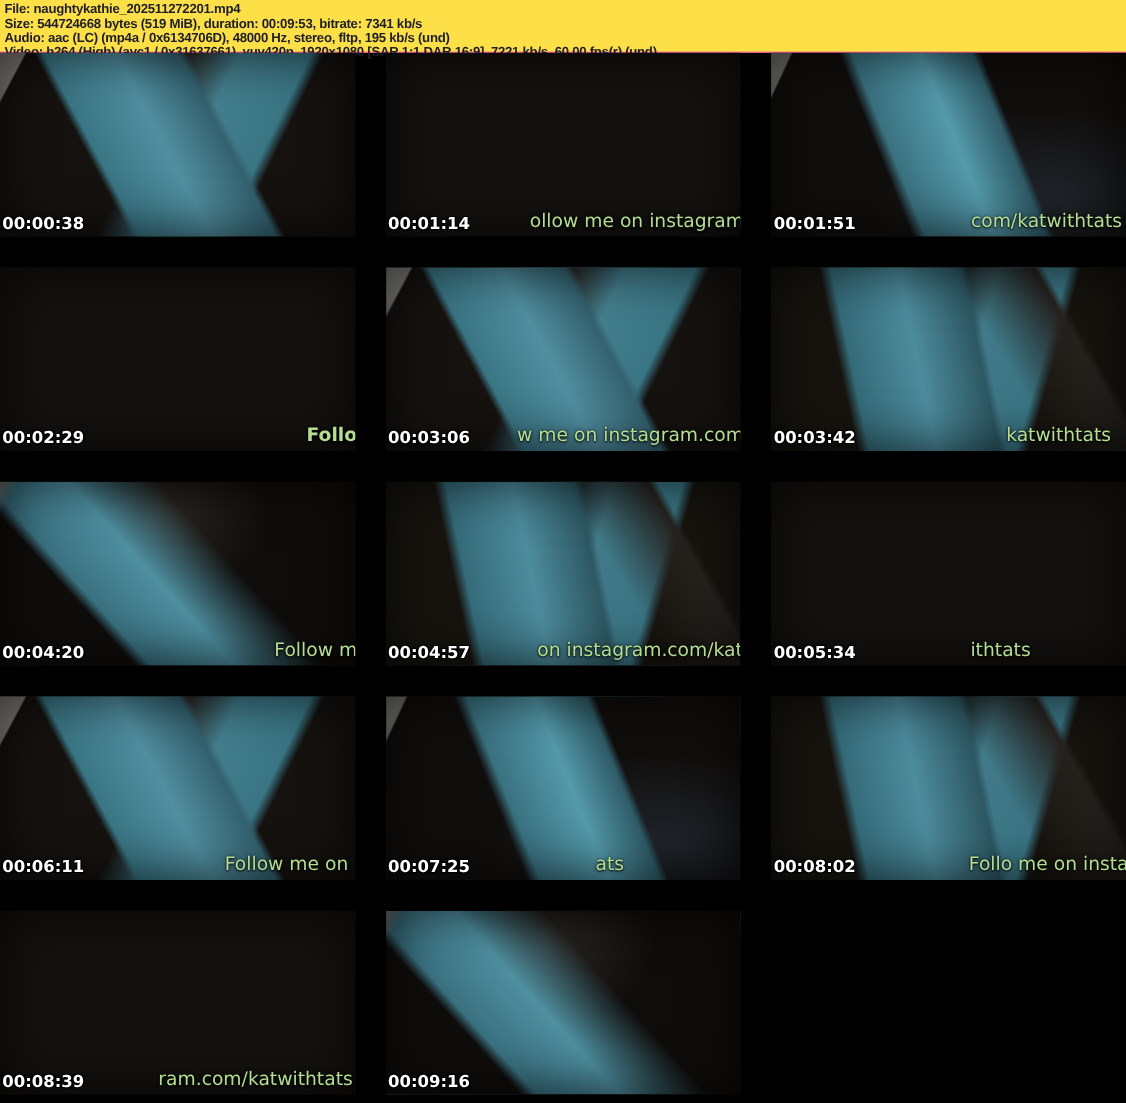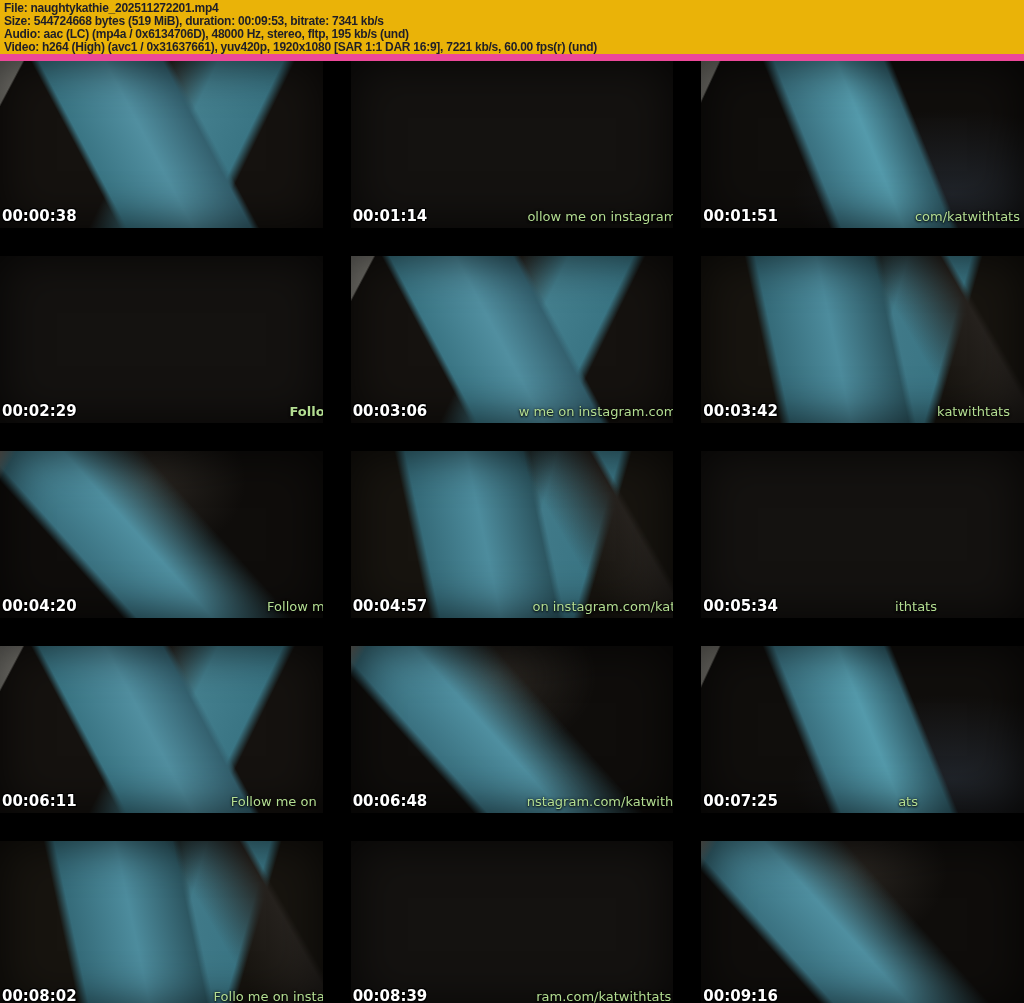--- a/index.html
+++ b/index.html
@@ -1,24 +1,24 @@
 <!DOCTYPE html>
 <html><head>
 <meta charset="utf-8">
 <style>
   * { margin: 0; padding: 0; box-sizing: border-box; }
   html, body { width: 1024px; height: 1003px; overflow: hidden; background: #000; }
   body { font-family: "Liberation Sans", sans-serif; }
 
   
   .media-header {
-    width: 1024px; height: 61px;
-    background: #eab308;
+    width: 1024px; height: 48px;
+    background: #fde047;
     padding: 2px 4px 1px 4px;
-    border-bottom: 7px solid #ec4899;
+    border-bottom: 1px solid #ec4899;
   }
   .media-header .line {
     font-size: 12px; font-weight: bold; line-height: 13px;
     letter-spacing: -0.25px;
     color: #1e1e28;
     white-space: nowrap; overflow: hidden;
   }
 
   
   .sheet-grid {
@@ -69,21 +69,21 @@
     font-family: "DejaVu Sans", sans-serif;
     font-size: 15px; font-weight: bold; line-height: 1;
     color: #ffffff;
     text-shadow: -1px -1px 0 #000, 1px -1px 0 #000, -1px 1px 0 #000, 1px 1px 0 #000, 0 0 2px #000;
     white-space: nowrap;
     z-index: 2;
   }
   .wm {
     position: absolute; bottom: 5px;
     font-family: "DejaVu Sans", sans-serif;
-    font-size: 13px; line-height: 1;
+    font-size: 17px; line-height: 1;
     color: #b4de92;
     text-shadow: 0 1px 2px rgba(0,0,0,.9), 0 0 3px rgba(0,0,0,.7);
     white-space: nowrap;
     z-index: 2;
   }
 </style>
 </head>
 <body>
 
 <header class="media-header">
@@ -140,25 +140,20 @@
     <div class="art"></div>
     <span class="ts">00:05:34</span>
     <span class="wm" style="right: 87px;">ithtats</span>
   </figure>
 
   <figure class="thumb va">
     <div class="art"></div>
     <span class="ts">00:06:11</span>
     <span class="wm" style="right: 6px;">Follow me on</span>
   </figure>
-  <figure class="thumb ve">
-    <div class="art"></div>
-    <span class="ts">00:06:48</span>
-    <span class="wm" style="right: 0px;">nstagram.com/katwith</span>
-  </figure>
   <figure class="thumb vc">
     <div class="art"></div>
     <span class="ts">00:07:25</span>
     <span class="wm" style="right: 106px;">ats</span>
   </figure>
 
   <figure class="thumb vd">
     <div class="art"></div>
     <span class="ts">00:08:02</span>
     <span class="wm" style="right: -2px;">Follo me on insta</span>

